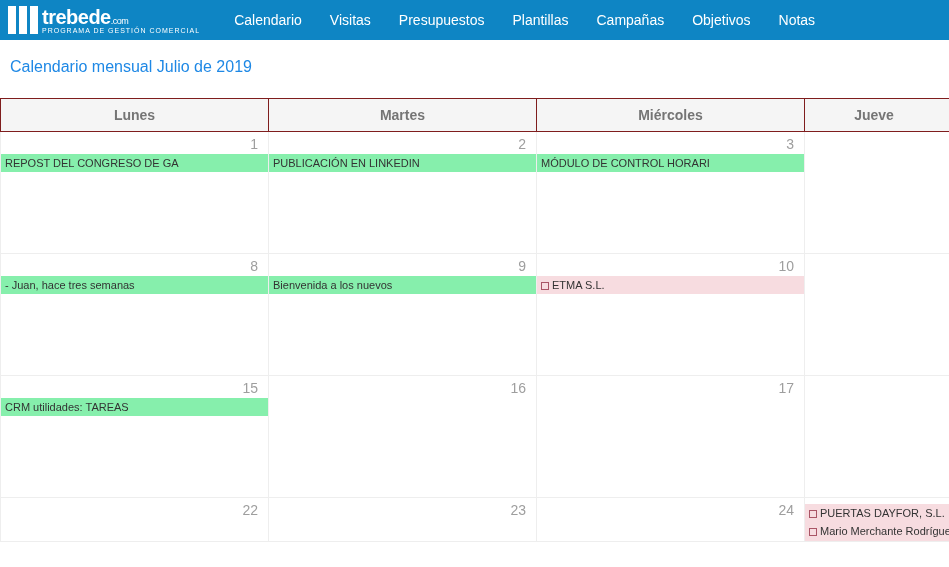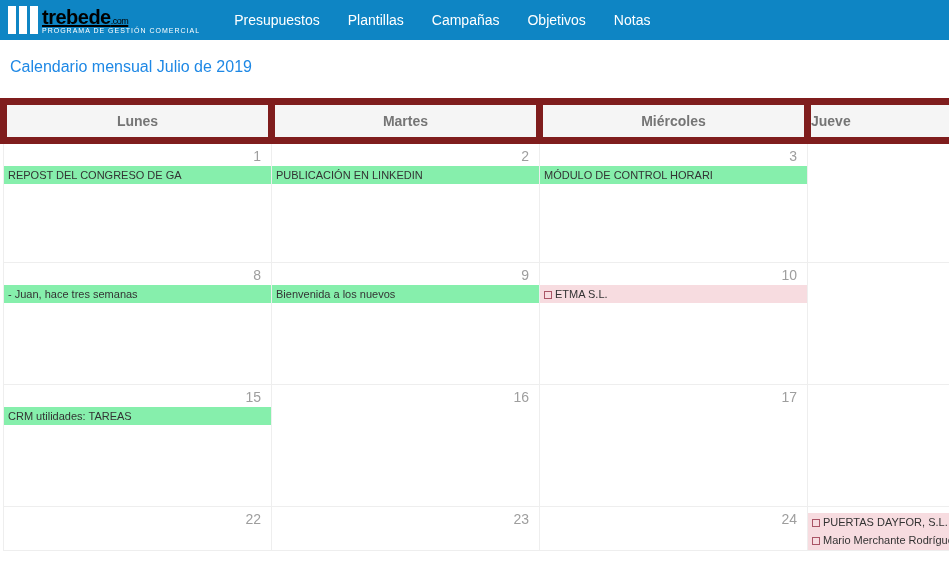--- a/index.html
+++ b/index.html
@@ -3,31 +3,31 @@
 <meta charset="utf-8">
 <style>
 * { margin: 0; padding: 0; box-sizing: border-box; }
 body { font-family: Arial, Helvetica, sans-serif; background: #fff; width: 949px; height: 567px; overflow: hidden; }
 
 .navbar { background: #0e85c4; height: 40px; display: flex; align-items: center; padding: 0 8px; }
 .logo { display: flex; align-items: center; margin-right: 20px; }
 .logo-bars { display: flex; gap: 3px; margin-right: 4px; }
 .logo-bar { width: 8px; height: 28px; background: #fff; }
 .logo-text { display: flex; flex-direction: column; }
-.logo-brand { color: #000000; font-size: 20px; font-weight: bold; letter-spacing: -0.5px; line-height: 1; text-decoration: underline; }
+.logo-brand { color: #ffffff; font-size: 20px; font-weight: bold; letter-spacing: -0.5px; line-height: 1; }
 .logo-brand .com { font-size: 9px; font-weight: normal; vertical-align: baseline; }
 .logo-sub { color: #fff; font-size: 7px; letter-spacing: 1px; }
 .nav-items { display: flex; gap: 0; }
 .nav-item { color: #fff; font-size: 14px; padding: 10px 14px; cursor: pointer; white-space: nowrap; }
 
 .title-row { padding: 18px 10px 22px 10px; }
 .page-title { color: #1e88e5; font-size: 16px; font-weight: normal; }
 
 .calendar { width: 100%; border-collapse: collapse; table-layout: fixed; }
-.calendar th { background: #f5f5f5; color: #757575; font-weight: bold; font-size: 14px; padding: 8px 0; text-align: center; border: 7px solid #7f1d1d; }
+.calendar th { background: #f5f5f5; color: #757575; font-weight: bold; font-size: 14px; padding: 8px 0; text-align: center; border: 1px solid #7f1d1d; }
 .calendar td { border: 1px solid #eee; vertical-align: top; height: 122px; position: relative; padding: 0; }
 .day-num { text-align: right; color: #9e9e9e; font-size: 14px; padding: 4px 10px 2px 0; }
 .event { font-size: 11px; padding: 2px 4px; margin: 0; white-space: nowrap; overflow: hidden; text-overflow: clip; cursor: pointer; line-height: 1.3; }
 .event-green { background: #86efac; color: #333; }
 .event-pink { background: #f7dce0; color: #333; }
 .chk { display: inline-block; width: 8px; height: 8px; border: 1px solid #aa5566; margin-right: 3px; vertical-align: middle; }
 
 .col-lunes { width: 268px; }
 .col-martes { width: 268px; }
 .col-miercoles { width: 268px; }
@@ -42,20 +42,22 @@
       <div class="logo-bar"></div>
         <div class="logo-bar"></div>
         <div class="logo-bar"></div>
     </div>
     <div class="logo-text">
       <span class="logo-brand"><span>trebede</span><span class="com">.com</span></span>
       <span class="logo-sub">PROGRAMA DE GESTIÓN COMERCIAL</span>
     </div>
   </div>
   <div class="nav-items">
+    <div class="nav-item">Calendario</div>
+    <div class="nav-item">Visitas</div>
     <div class="nav-item">Presupuestos</div>
     <div class="nav-item">Plantillas</div>
     <div class="nav-item">Campañas</div>
     <div class="nav-item">Objetivos</div>
     <div class="nav-item">Notas</div>
   </div>
 </div>
 
 <div class="title-row">
   <h1 class="page-title">Calendario mensual Julio de 2019</h1>
@@ -66,21 +68,21 @@
     <col class="col-lunes">
       <col class="col-martes">
       <col class="col-miercoles">
       <col class="col-jueves">
   </colgroup>
   <thead>
     <tr>
       <th>Lunes</th>
       <th>Martes</th>
       <th>Miércoles</th>
-      <th style="text-align:left;padding-right:6px;">Jueve</th>
+      <th style="text-align:center;padding-right:6px;">Jueve</th>
     </tr>
   </thead>
   <tbody id="cal-body">
       <tr>
         <td>
           <div class="day-num">1</div>
           <div class="event event-green"><span>REPOST DEL CONGRESO DE GA</span></div>
         </td>
         <td>
           <div class="day-num">2</div>

